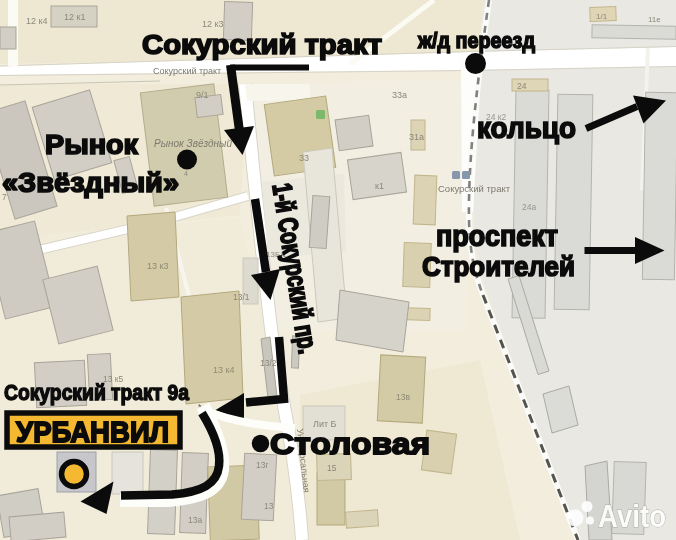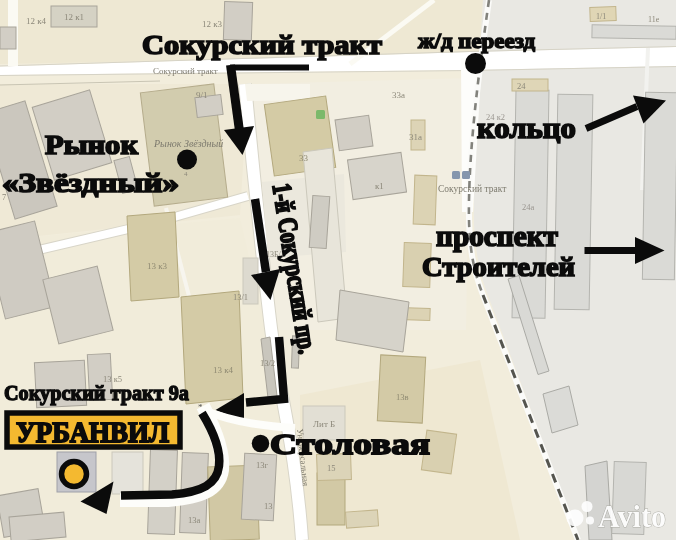--- a/index.html
+++ b/index.html
@@ -1,15 +1,15 @@
 <!DOCTYPE html>
 <html><head><meta charset="utf-8">
 <style>
 html,body{margin:0;padding:0}
-#map{position:relative;width:676px;height:540px;overflow:hidden;background:#F2EDDC;font-family:Liberation Serif, serif}
+#map{position:relative;width:676px;height:540px;overflow:hidden;background:#F2EDDC;font-family:Liberation Sans, sans-serif}
 </style></head>
 <body>
 <div id="map">
 <svg width="676" height="540" viewBox="0 0 676 540">
 
 <rect x="0" y="0" width="676" height="540" fill="#F2EDDC"></rect>
 
 <polygon points="0,0 483,0 480,55 0,64" fill="#EEE8D3"></polygon>
 
 <polygon points="0,84 248,84 240,215 0,240" fill="#EFE9D6"></polygon>

